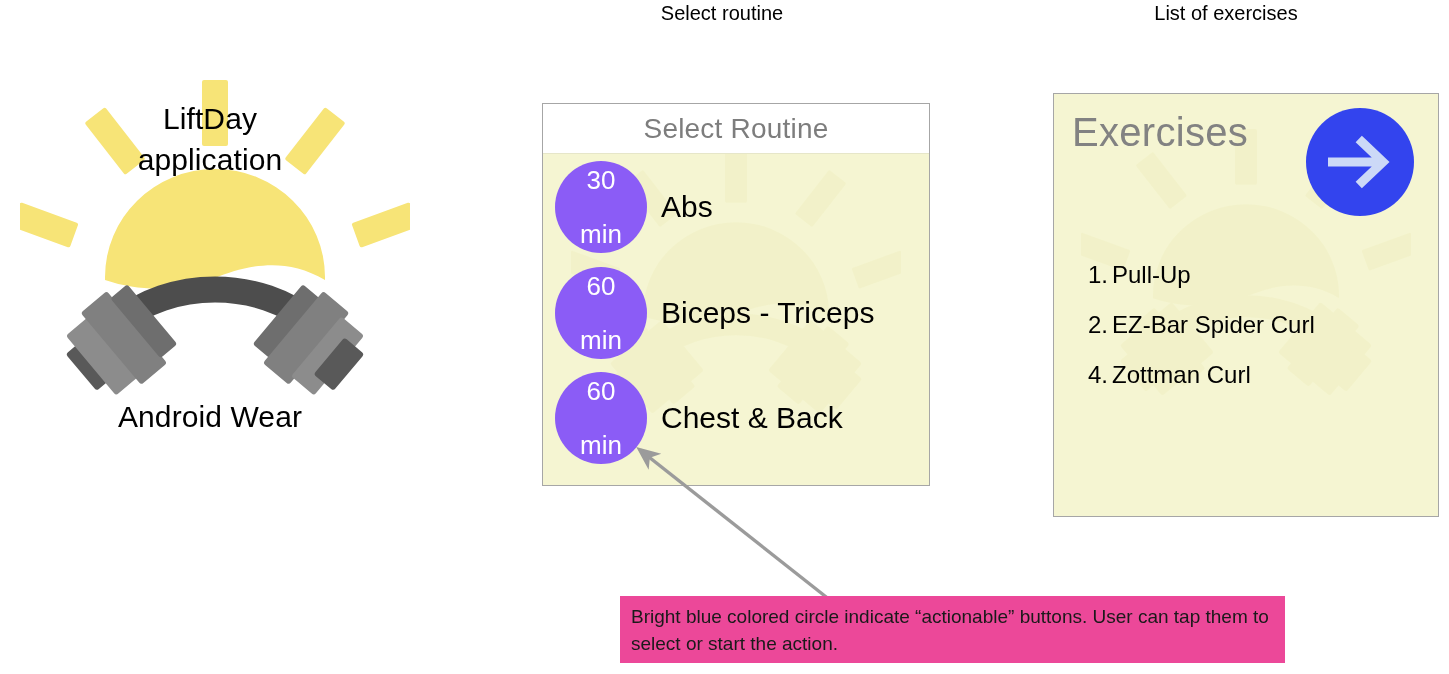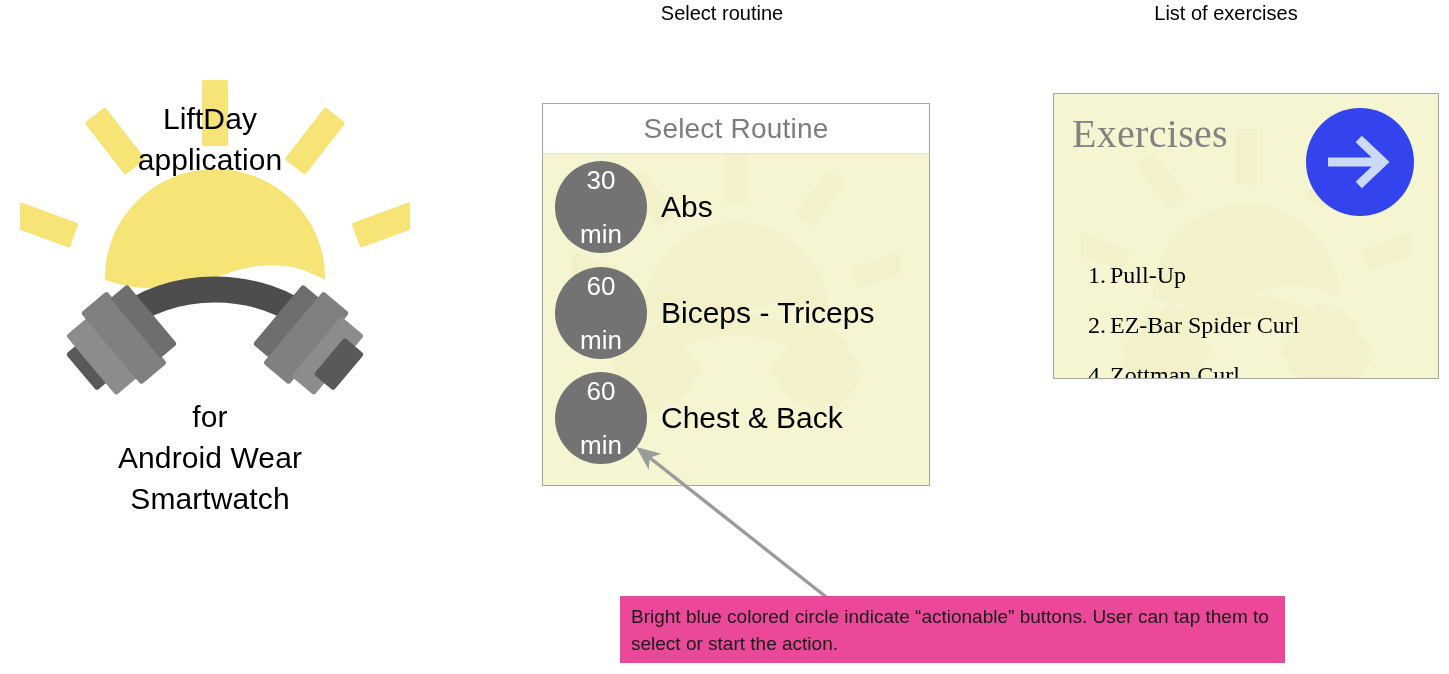--- a/index.html
+++ b/index.html
@@ -47,21 +47,21 @@
   #caption-exercises { left: 1098px; top: 1px;  width: 256px; }
 
   
   .card {
     box-sizing: border-box;
     border: 1px solid #a6a6a6;
     background: #f5f5d2;
     overflow: hidden;
   }
   #card-routine   { left: 542px;  top: 103px; width: 388px; height: 383px; }
-  #card-exercises { left: 1053px; top: 93px;  width: 386px; height: 286px; font-family: Liberation Serif, serif; }
+  #card-exercises { left: 1053px; top: 93px;  width: 386px; height: 424px; }
 
   .card-watermark {
     position: absolute;
     left: 50%;
     transform: translateX(-50%);
     opacity: 0.30;
     pointer-events: none;
   }
   #wm-routine   { top: 30px; }
   #wm-exercises { top: 22px; }
@@ -95,21 +95,21 @@
     display: flex;
     align-items: center;
   }
   .routine-row:nth-child(1) { top: 8px; }
   .routine-row:nth-child(2) { top: 114px; }
   .routine-row:nth-child(3) { top: 219px; }
 
   .pill {
     width: 92px; height: 92px;
     border-radius: 50%;
-    background: #737373;
+    background: #8b5cf6;
     color: #ffffff;
     display: flex;
     flex-direction: column;
     align-items: center;
     justify-content: center;
     flex: 0 0 auto;
     line-height: 1.0;
     gap: 26px;
   }
   .pill-num  { font-size: 26px; }
@@ -208,23 +208,21 @@
       </g>
     </svg>
   </div>
 
   <div class="abs logo-text" id="logo-title">
     <div>LiftDay</div>
     <div>application</div>
   </div>
 
   <div class="abs logo-text" id="logo-subtitle">
-    <div>for</div>
     <div>Android Wear</div>
-    <div>Smartwatch</div>
   </div>
 </div>
 
 <div class="abs col-caption" id="caption-routine">Select routine</div>
 <div class="abs col-caption" id="caption-exercises">List of exercises</div>
 
 <div class="abs card" id="card-routine">
 
   <div class="card-watermark" id="wm-routine">
     <svg width="330" height="300" viewBox="0 0 390 340" xmlns="http://www.w3.org/2000/svg">

